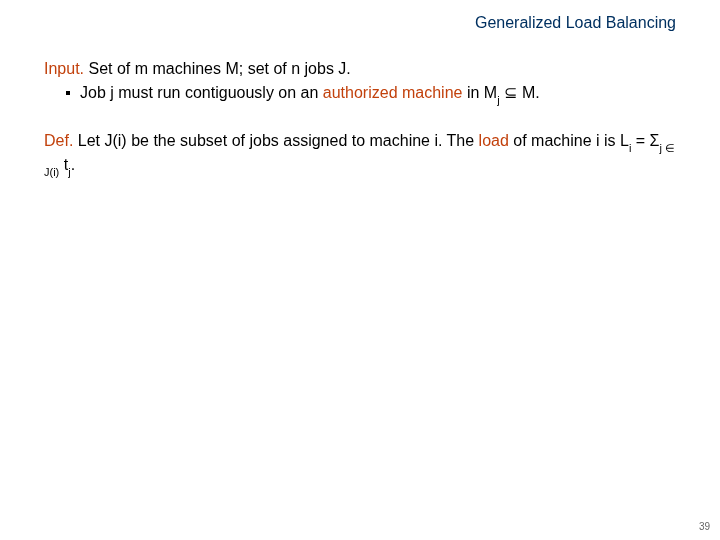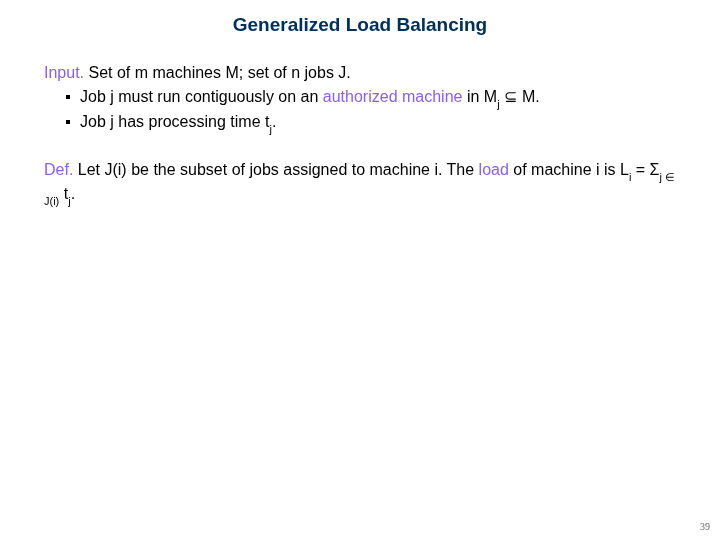--- a/index.html
+++ b/index.html
@@ -5,55 +5,52 @@
   html,body{margin:0;padding:0}
   body{
     width:720px;height:540px;
     background:#fff;
     font-family:"Comic Sans MS","Comic Sans",cursive,sans-serif;
     font-size:16px;color:#000;
     position:relative;box-sizing:border-box;
   }
   .slide{padding:14px 44px 0 44px}
   .title{
-    text-align:center;
-    font-size:19px;
+    text-align:right;
+    font-size:16px;
     color:#003060;
     margin:0 0 26px 0;
-    font-weight:bold;
+    font-weight:normal;
   }
-  .red{color:#8b5cf6}
+  .red{color:#c2410c}
   .block{margin-bottom:16px;line-height:1.35}
   ul.b{list-style:none;margin:2px 0 12px 0;padding:0}
   ul.b li{position:relative;padding-left:36px;margin:1px 0}
   ul.b li::before{
     content:"";position:absolute;left:22px;top:9px;
     width:4px;height:4px;background:#000
   }
   .gap-top{margin-top:24px}
   .gap-top2{margin-top:18px}
   .gap-lg{margin-top:36px}
   .sub{font-size:11px;vertical-align:sub;position:relative;top:2px}
-  .pgnum{position:absolute;right:10px;bottom:8px;font-size:10px;font-family:Liberation Serif, serif;color:#666}
+  .pgnum{position:absolute;right:10px;bottom:8px;font-size:10px;font-family:Liberation Sans, sans-serif;color:#666}
 </style>
 </head>
 <body>
 
 <div class="slide">
 
   <div class="title">Generalized Load Balancing</div>
 
   <div class="block">
     <span class="red">Input.</span><span>  Set of m machines M; set of n jobs J.</span>
     <ul class="b">
       <li>
         <span>Job j must run contiguously on an </span><span class="red">authorized machine</span><span> in M</span><span class="sub">j</span><span> </span><span>⊆</span><span> M.</span>
-      </li>
-      <li>
-        <span>Job j has processing time t</span><span class="sub">j</span><span>.</span>
       </li>
     </ul>
   </div>
 
   <div class="block gap-top">
     <span class="red">Def.</span><span>  Let J(i) be the subset of jobs assigned to machine i.  The </span><span class="red">load</span><span> of machine i is L</span><span class="sub">i</span><span> = </span><span>Σ</span><span class="sub">j ∈ J(i)</span><span> t</span><span class="sub">j</span><span>.</span>
   </div>
 
 
 

